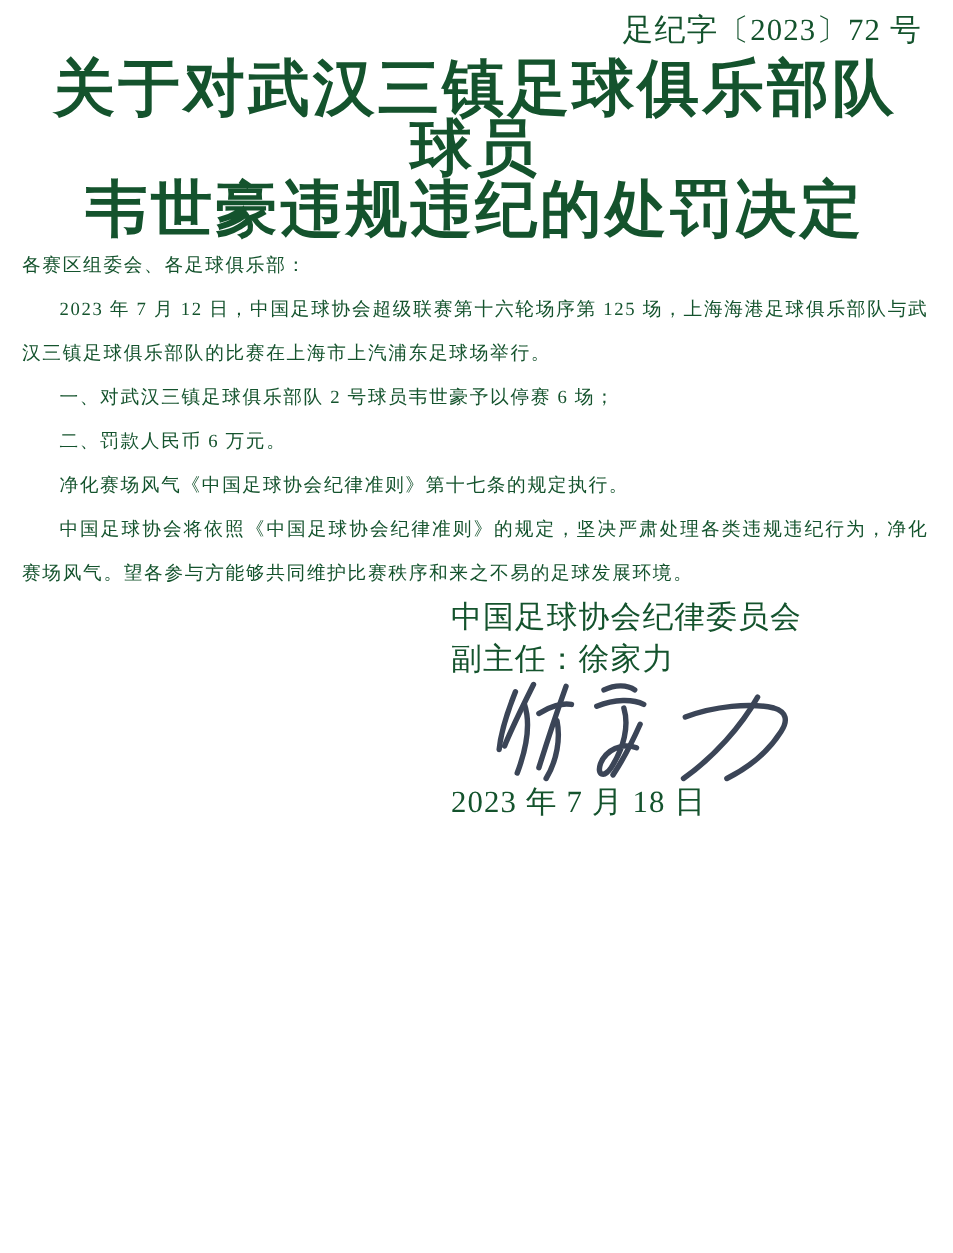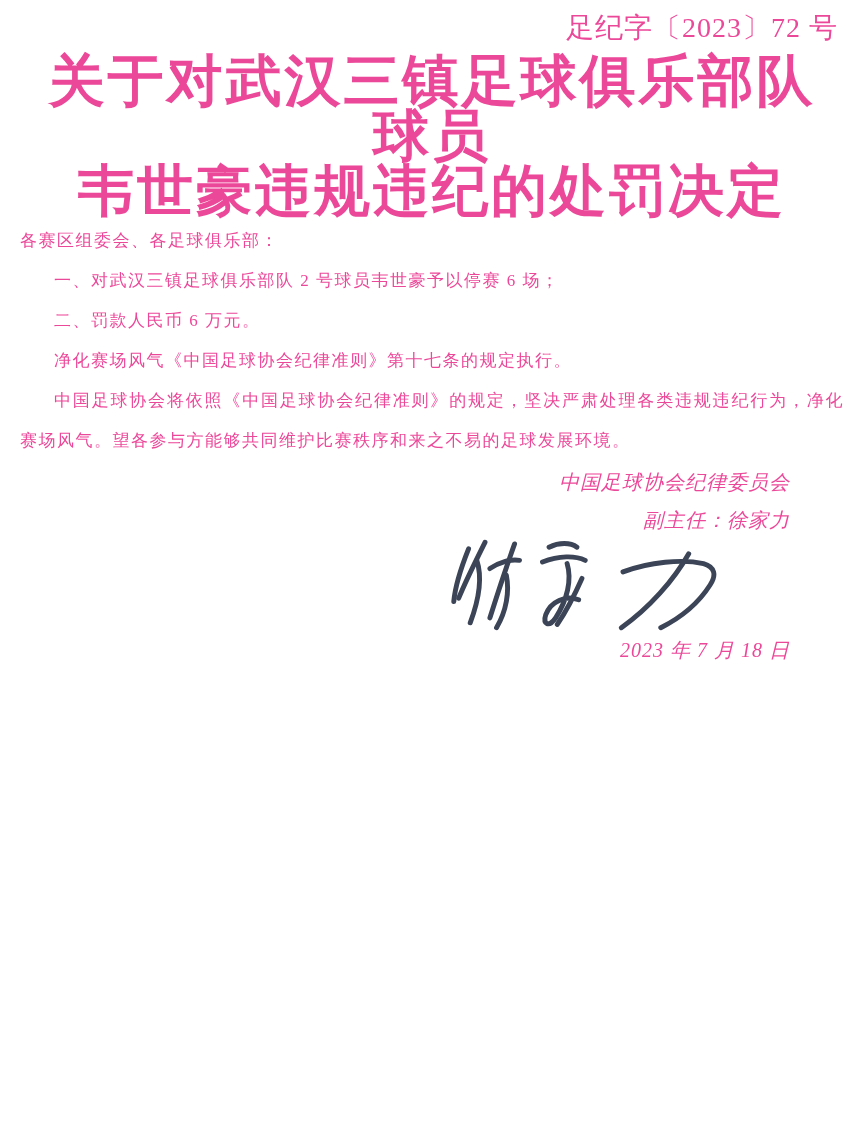--- a/index.html
+++ b/index.html
@@ -2,21 +2,21 @@
 <html><head>
 <meta charset="utf-8">
 <style>
   html, body { margin: 0; padding: 0; background: #ffffff; }
   .page {
     position: relative;
     width: 866px;
     height: 1139px;
     box-sizing: border-box;
     background: #ffffff;
-    color: #ec4899;
+    color: #14532d;
     padding: 8px 22px 0 20px;
     overflow: hidden;
     font-family: "Liberation Serif", serif;
   }
   .doc-number {
     text-align: right;
     font-size: 28px;
     line-height: 40px;
     letter-spacing: 1px;
     padding-right: 6px;
@@ -36,43 +36,43 @@
     letter-spacing: 1.5px;
     text-align: justify;
     text-justify: inter-character;
   }
   .body-text p { margin: 0; text-indent: 2em; }
   .body-text p.salutation { text-indent: 0; }
   .sign-block {
     width: 380px;
     margin-left: auto;
     margin-right: 54px;
-    text-align: right;
-    font-size: 20px;
+    text-align: left;
+    font-size: 28px;
     line-height: 38px;
     letter-spacing: 1px;
     margin-top: 2px;
-    font-style: italic;
   }
   .sign-block .sig-svg { display: block; margin: 0 auto; }
 </style>
 </head>
 <body>
 
 <div class="page">
 
   <div class="doc-number">足纪字〔2023〕72 号</div>
 
   <h1 class="title">
     <span>关于对武汉三镇足球俱乐部队球员</span><br>
     <span>韦世豪违规违纪的处罚决定</span>
   </h1>
 
   <div class="body-text">
     <p class="salutation">各赛区组委会、各足球俱乐部：</p>
+    <p>2023 年 7 月 12 日，中国足球协会超级联赛第十六轮场序第 125 场，上海海港足球俱乐部队与武汉三镇足球俱乐部队的比赛在上海市上汽浦东足球场举行。</p>
     <p>一、对武汉三镇足球俱乐部队 2 号球员韦世豪予以停赛 6 场；</p>
     <p>二、罚款人民币 6 万元。</p>
     <p>净化赛场风气《中国足球协会纪律准则》第十七条的规定执行。</p>
     <p>中国足球协会将依照《中国足球协会纪律准则》的规定，坚决严肃处理各类违规违纪行为，净化赛场风气。望各参与方能够共同维护比赛秩序和来之不易的足球发展环境。</p>
   </div>
 
   <div class="sign-block">
     <div>中国足球协会纪律委员会</div>
     <div>副主任：徐家力</div>
 

